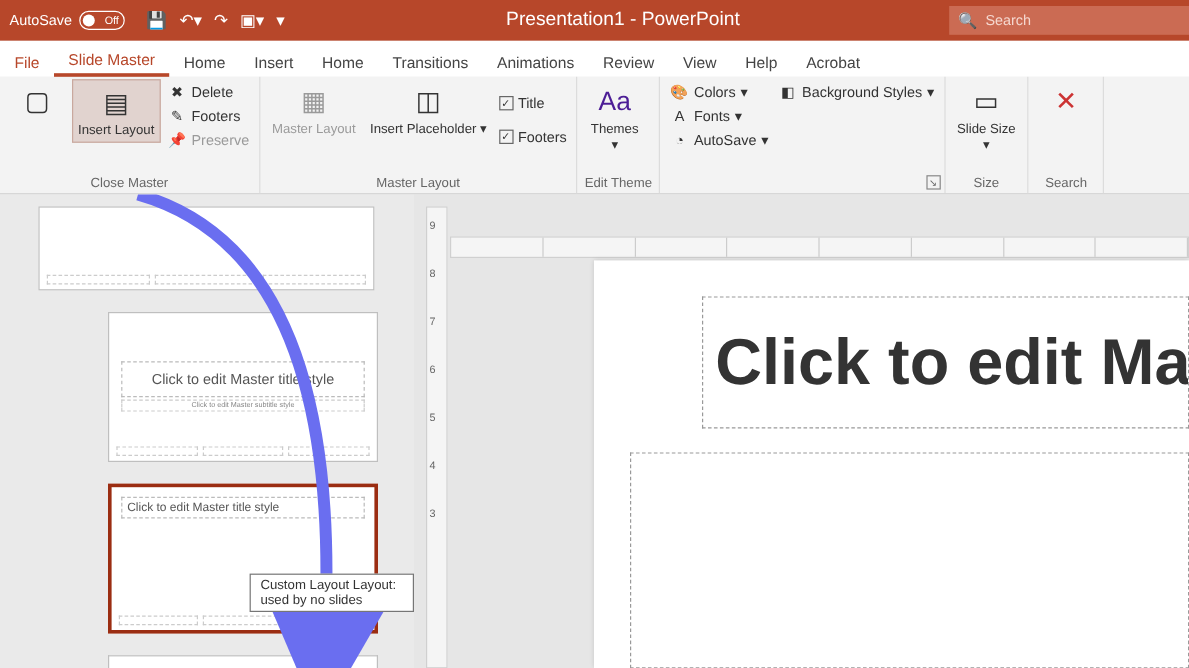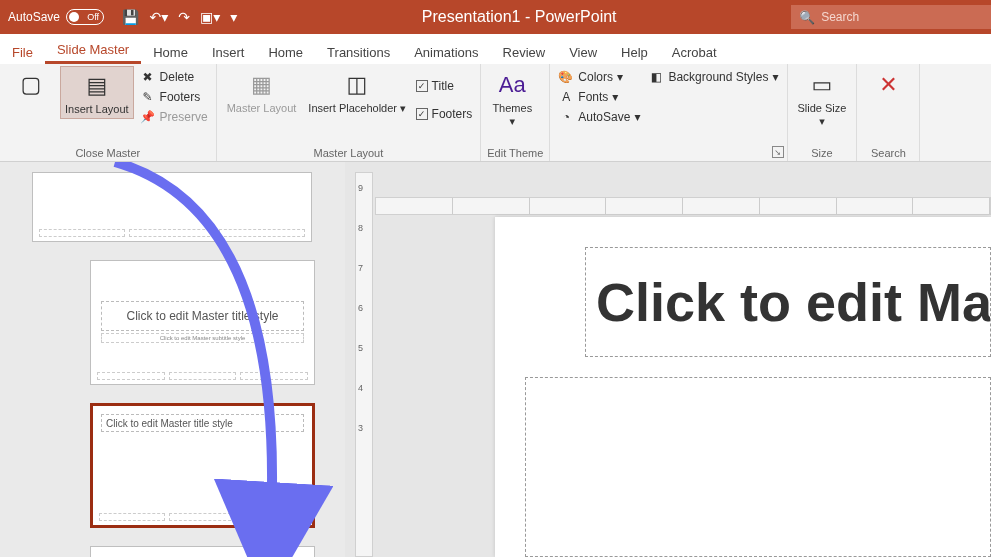--- a/index.html
+++ b/index.html
@@ -229,20 +229,21 @@
       <div class="titlebox">Click to edit Master title style</div>
       <div class="footers">
           <div></div>
           <div></div>
           <div></div>
         </div>
     </div>
 
     <div class="thumb layout" style="height:20px;margin-top:18px;border-bottom:none"></div>
 
+    <div class="tooltip">Custom Layout Layout: used by no slides</div>
 
     <svg class="arrow-svg">
       <defs>
           <marker id="ah" markerWidth="12" markerHeight="12" refX="6" refY="6" orient="auto">
             <path d="M0,0 L12,6 L0,12 Z" fill="#6a6ef0"></path>
           </marker>
         </defs>
       <path d="M 55 10 Q 230 60 210 390" stroke="#6a6ef0" stroke-width="10" fill="none" marker-end="url(#ah)"></path>
     </svg>
   </div>

